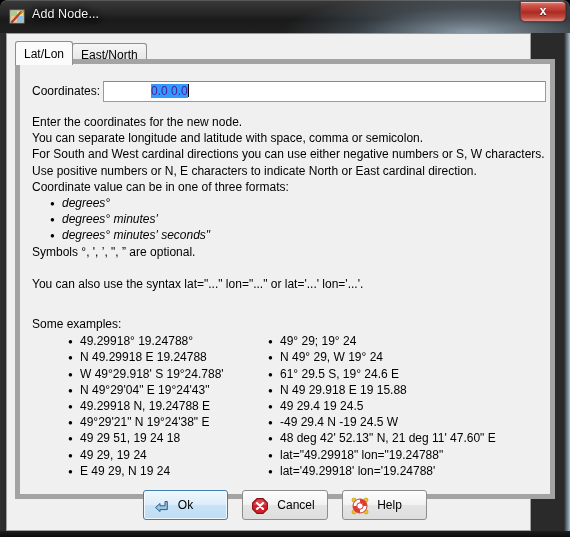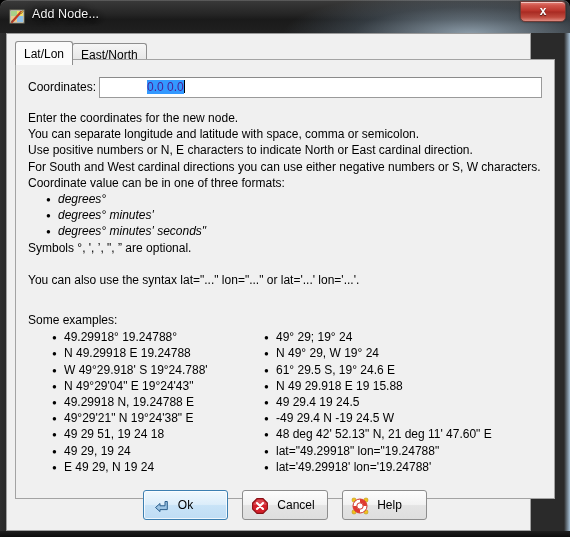--- a/index.html
+++ b/index.html
@@ -128,21 +128,21 @@
     border-color: #8e8e8e;
     z-index: 3;
     line-height: 20px;
   }
 
   .tabpanel {
     position: absolute;
     left: 8px; top: 25px;
     width: 540px; height: 440px;
     box-sizing: border-box;
-    border: 1px solid #a3a3a3;
+    border: 5px solid #a3a3a3;
     background: #f0f0f0;
   }
 
   
   .coord-row {
     position: absolute;
     left: 12px; top: 17px;
     width: 514px; height: 22px;
   }
   .coord-label {
@@ -212,21 +212,21 @@
     margin-top: 24px;
   }
   .ex-cols {
     position: relative;
     margin-top: 1px;
   }
   .ex-col {
     position: absolute;
     top: 0;
   }
-  .ex-col.left  { left: 6px; }
+  .ex-col.left  { left: 18px; }
   .ex-col.right { left: 218px; }
   .ex-col ul li { line-height: 16.2px; }
 
   
   .buttonbar {
     position: absolute;
     left: 0; bottom: 10px;
     width: 556px;
     height: 30px;
     text-align: center;
@@ -308,22 +308,22 @@
       <div class="coord-row">
         <span class="coord-label">Coordinates:</span>
         <div class="coord-input" title="0.0 0.0">
           <span class="sel">0.0 0.0</span><span class="caret"></span>
         </div>
       </div>
 
       <div class="body-text">
         <div class="line">Enter the coordinates for the new node.</div>
         <div class="line">You can separate longitude and latitude with space, comma or semicolon.</div>
+        <div class="line">For South and West cardinal directions you can use either negative numbers or S, W characters.</div>
         <div class="line">Use positive numbers or N, E characters to indicate North or East cardinal direction.</div>
-        <div class="line">For South and West cardinal directions you can use either negative numbers or S, W characters.</div>
         <div class="line">Coordinate value can be in one of three formats:</div>
 
         <ul>
           <li class="fmt-item">degrees°</li>
           <li class="fmt-item">degrees° minutes'</li>
           <li class="fmt-item">degrees° minutes' seconds"</li>
         </ul>
 
         <div class="line">Symbols °, ', ’, ", ” are optional.</div>
         <div class="spacer"></div>

